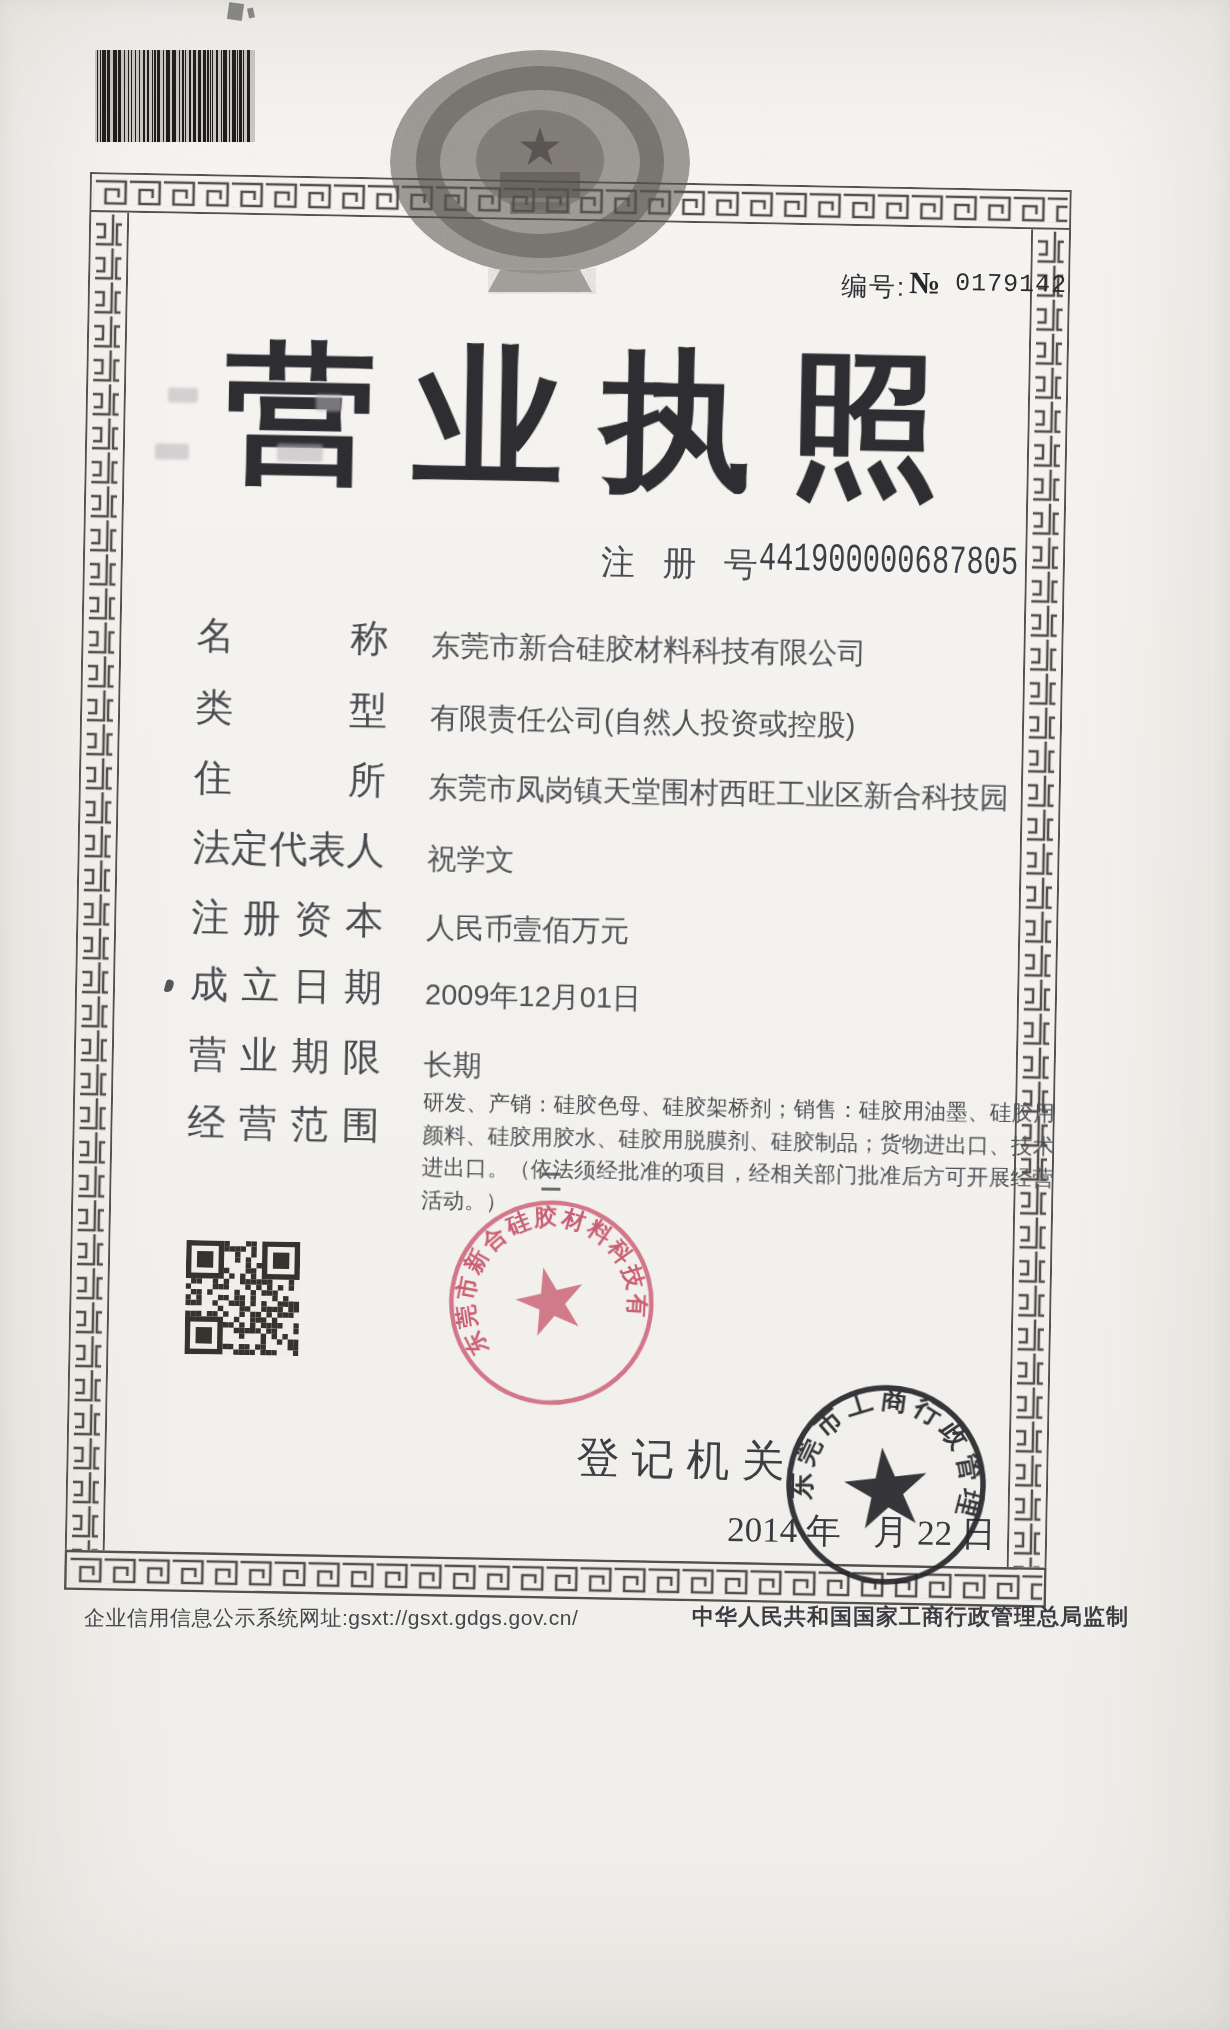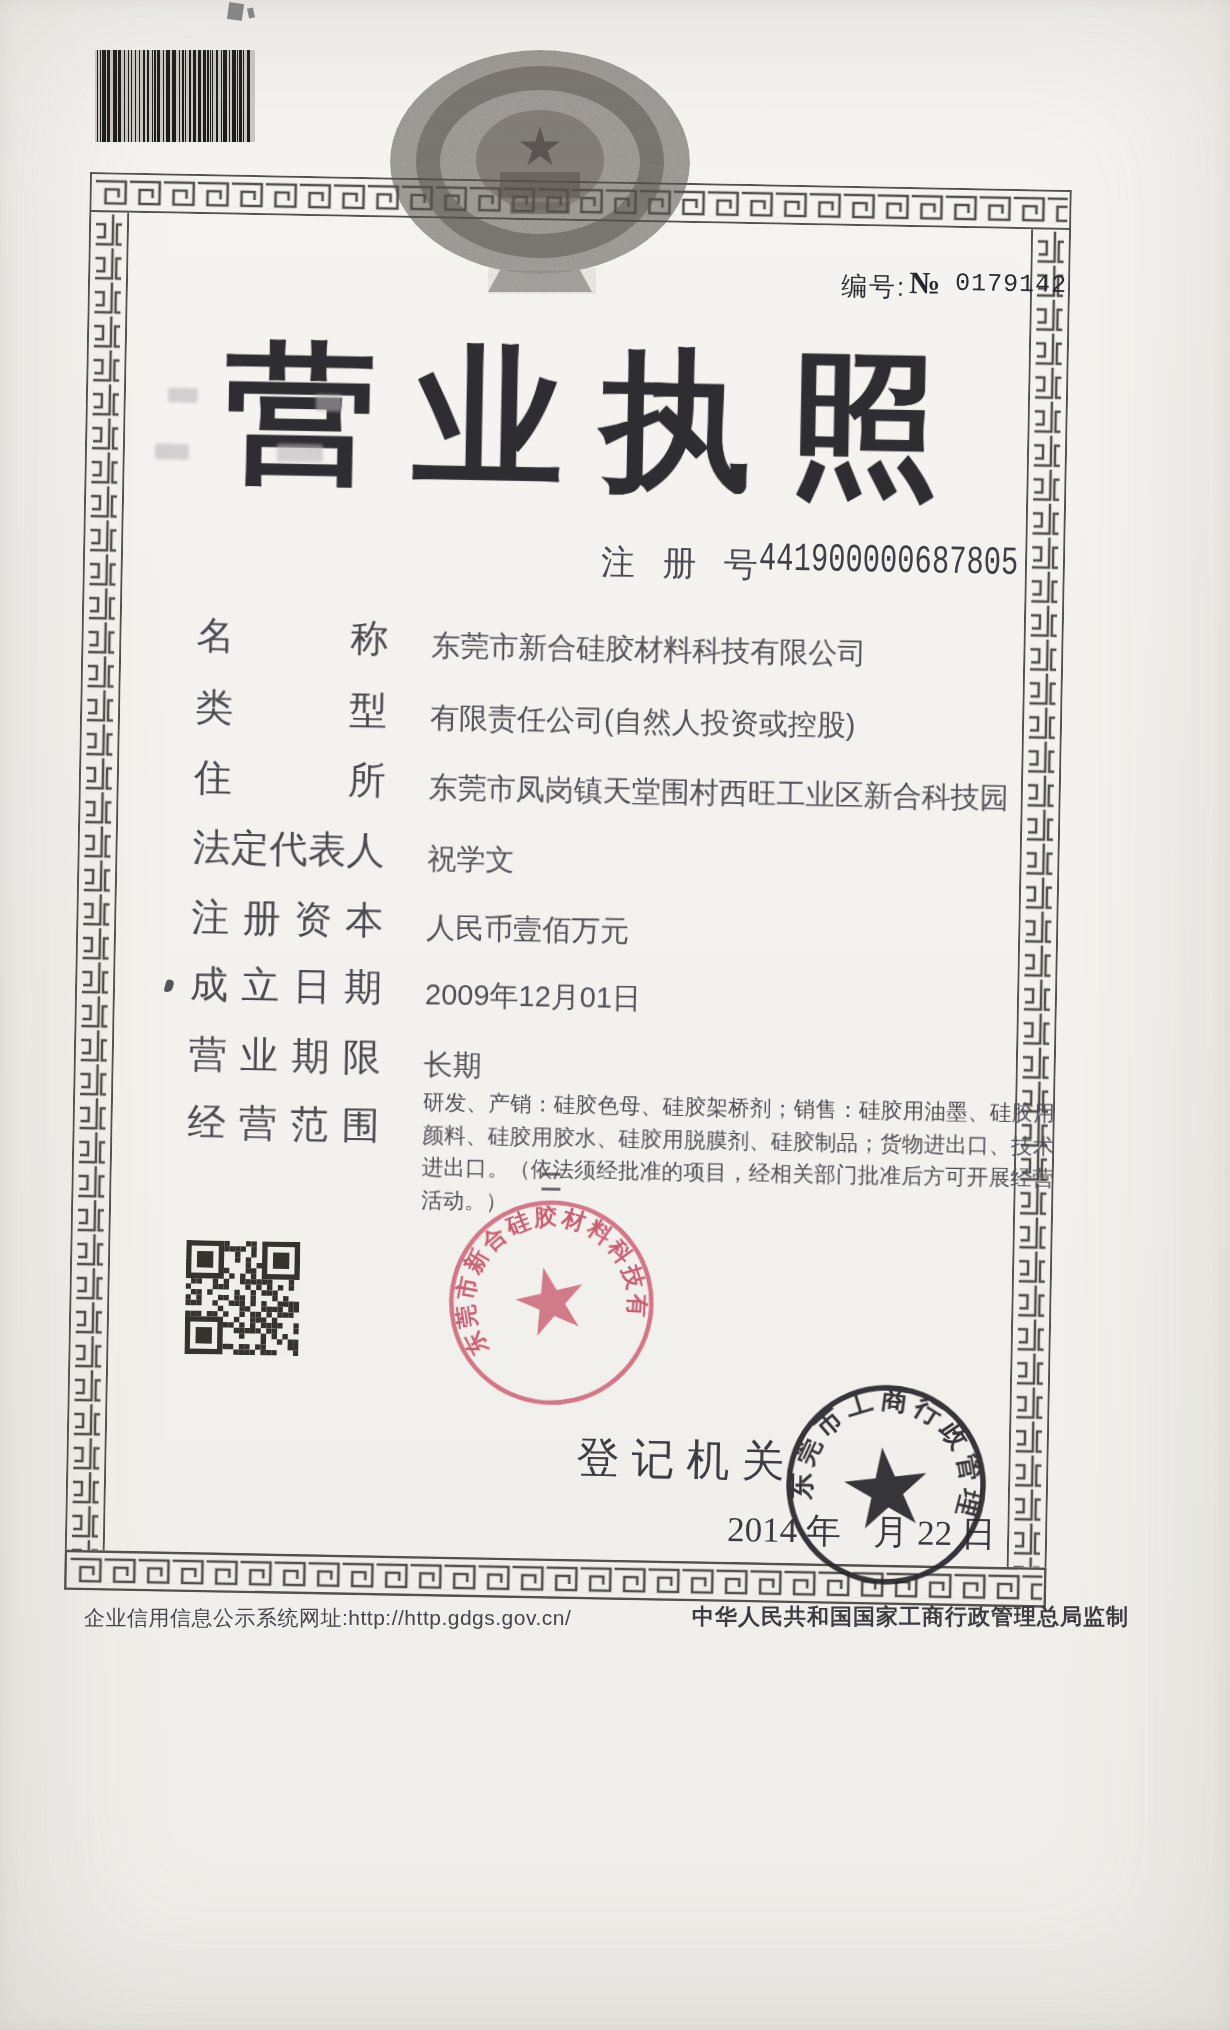--- a/index.html
+++ b/index.html
@@ -377,16 +377,16 @@
           </defs>
         <text font-size="27" letter-spacing="5" fill="#26262b" font-weight="bold">
           <textPath href="#regArc" startOffset="26">东莞市工商行政管理局</textPath>
         </text>
         <polygon transform="translate(0,6) scale(1.28)" fill="#26262b" points="0,-34 7.6,-10.5 32.3,-10.5 12.4,4 20,27.5 0,13 -20,27.5 -12.4,4 -32.3,-10.5 -7.6,-10.5"></polygon>
       </g>
     </svg>
 
   </div>
 
-  <div class="abs footer-left">企业信用信息公示系统网址:http://http.gdgs.gov.cn/</div>
+  <div class="abs footer-left">企业信用信息公示系统网址:gsxt://gsxt.gdgs.gov.cn/</div>
   <div class="abs footer-right">中华人民共和国国家工商行政管理总局监制</div>
 
 </div>
 
 </body></html>

